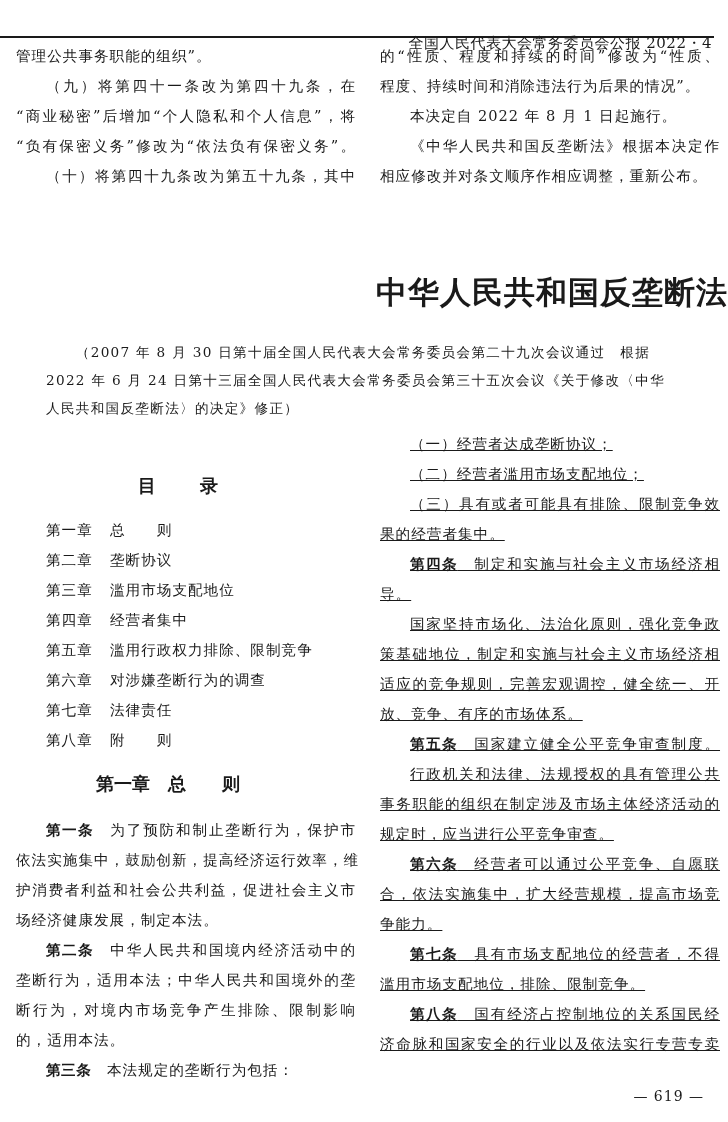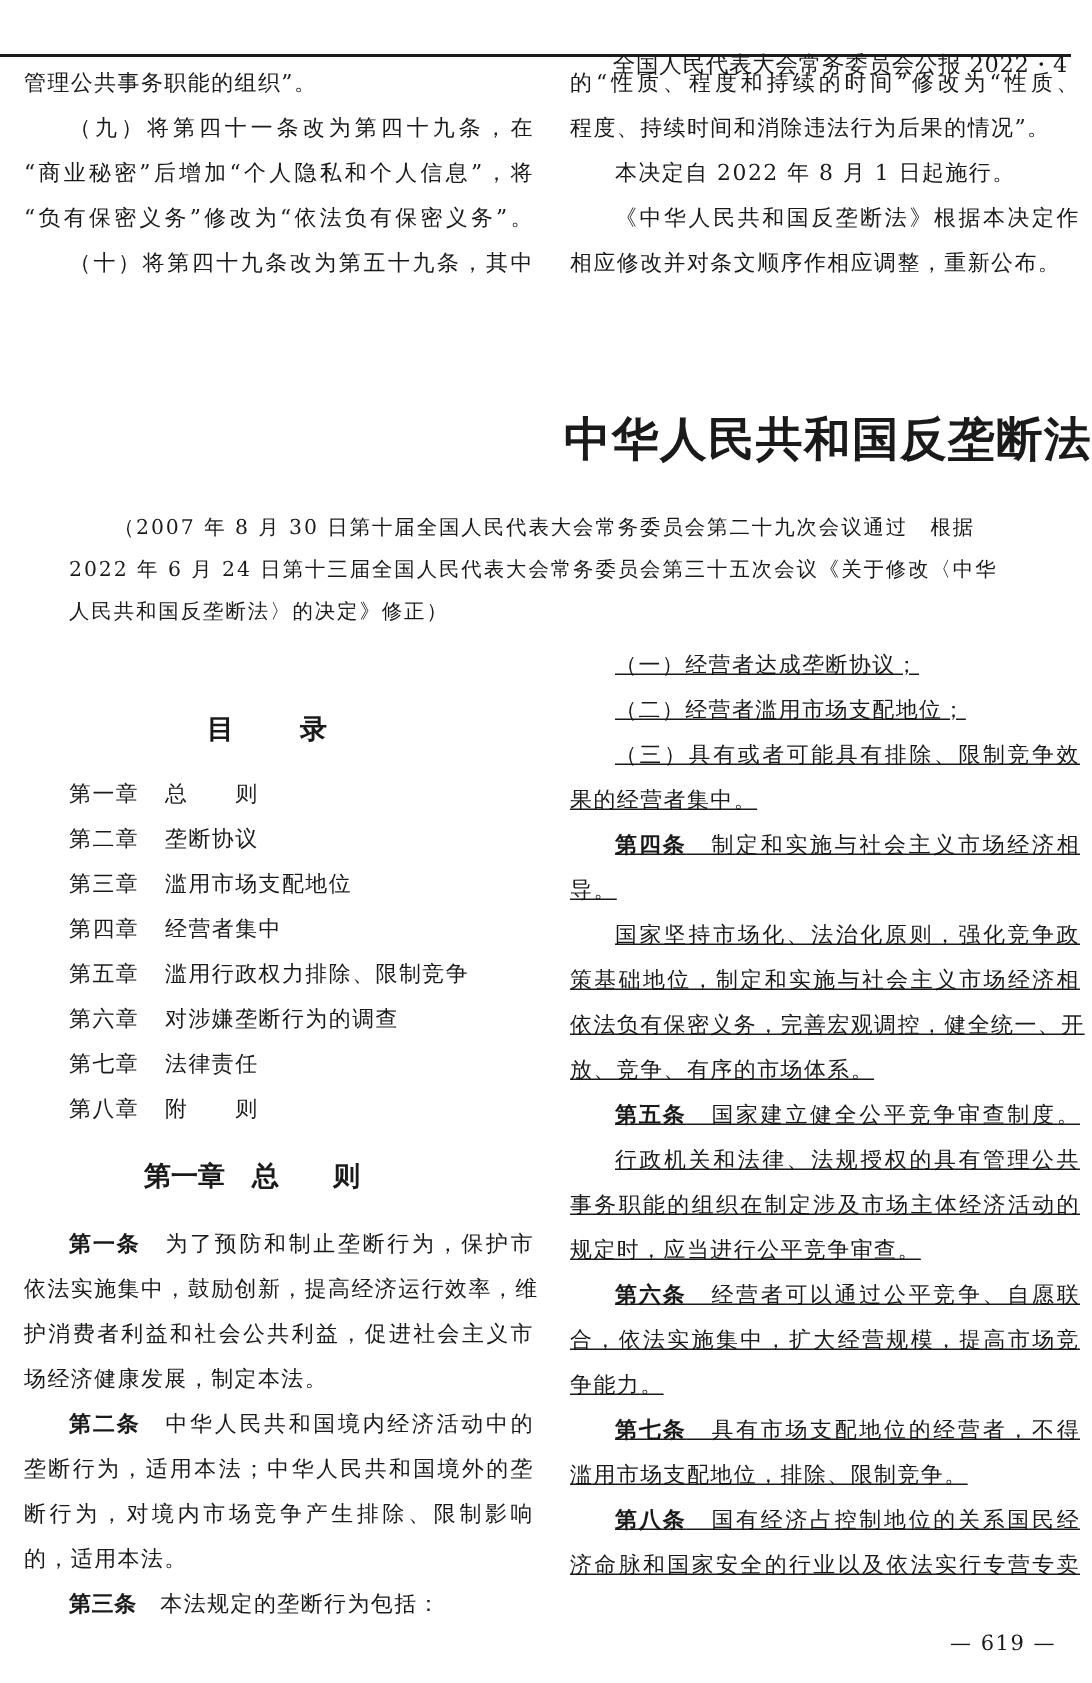--- a/index.html
+++ b/index.html
@@ -114,21 +114,21 @@
   </div>
 <div class="col col-right" style="top:429px;text-decoration:underline;" id="body-right">
     <div class="line indent last"><span>（一）经营者达成垄断协议；</span></div>
     <div class="line indent last"><span>（二）经营者滥用市场支配地位；</span></div>
     <div class="line indent"><span>（三）具有或者可能具有排除、限制竞争效</span></div>
     <div class="line last"><span>果的经营者集中。</span></div>
     <div class="line indent"><span class="bold">第四条</span><span>　制定和实施与社会主义市场经济相</span></div>
     <div class="line last"><span>导。</span></div>
     <div class="line indent"><span>国家坚持市场化、法治化原则，强化竞争政</span></div>
     <div class="line"><span>策基础地位，制定和实施与社会主义市场经济相</span></div>
-    <div class="line"><span>依法负有保密义务，完善宏观调控，健全统一、开</span></div>
+    <div class="line"><span>适应的竞争规则，完善宏观调控，健全统一、开</span></div>
     <div class="line last"><span>放、竞争、有序的市场体系。</span></div>
     <div class="line indent"><span class="bold">第五条</span><span>　国家建立健全公平竞争审查制度。</span></div>
     <div class="line indent"><span>行政机关和法律、法规授权的具有管理公共</span></div>
     <div class="line"><span>事务职能的组织在制定涉及市场主体经济活动的</span></div>
     <div class="line last"><span>规定时，应当进行公平竞争审查。</span></div>
     <div class="line indent"><span class="bold">第六条</span><span>　经营者可以通过公平竞争、自愿联</span></div>
     <div class="line"><span>合，依法实施集中，扩大经营规模，提高市场竞</span></div>
     <div class="line last"><span>争能力。</span></div>
     <div class="line indent"><span class="bold">第七条</span><span>　具有市场支配地位的经营者，不得</span></div>
     <div class="line last"><span>滥用市场支配地位，排除、限制竞争。</span></div>

